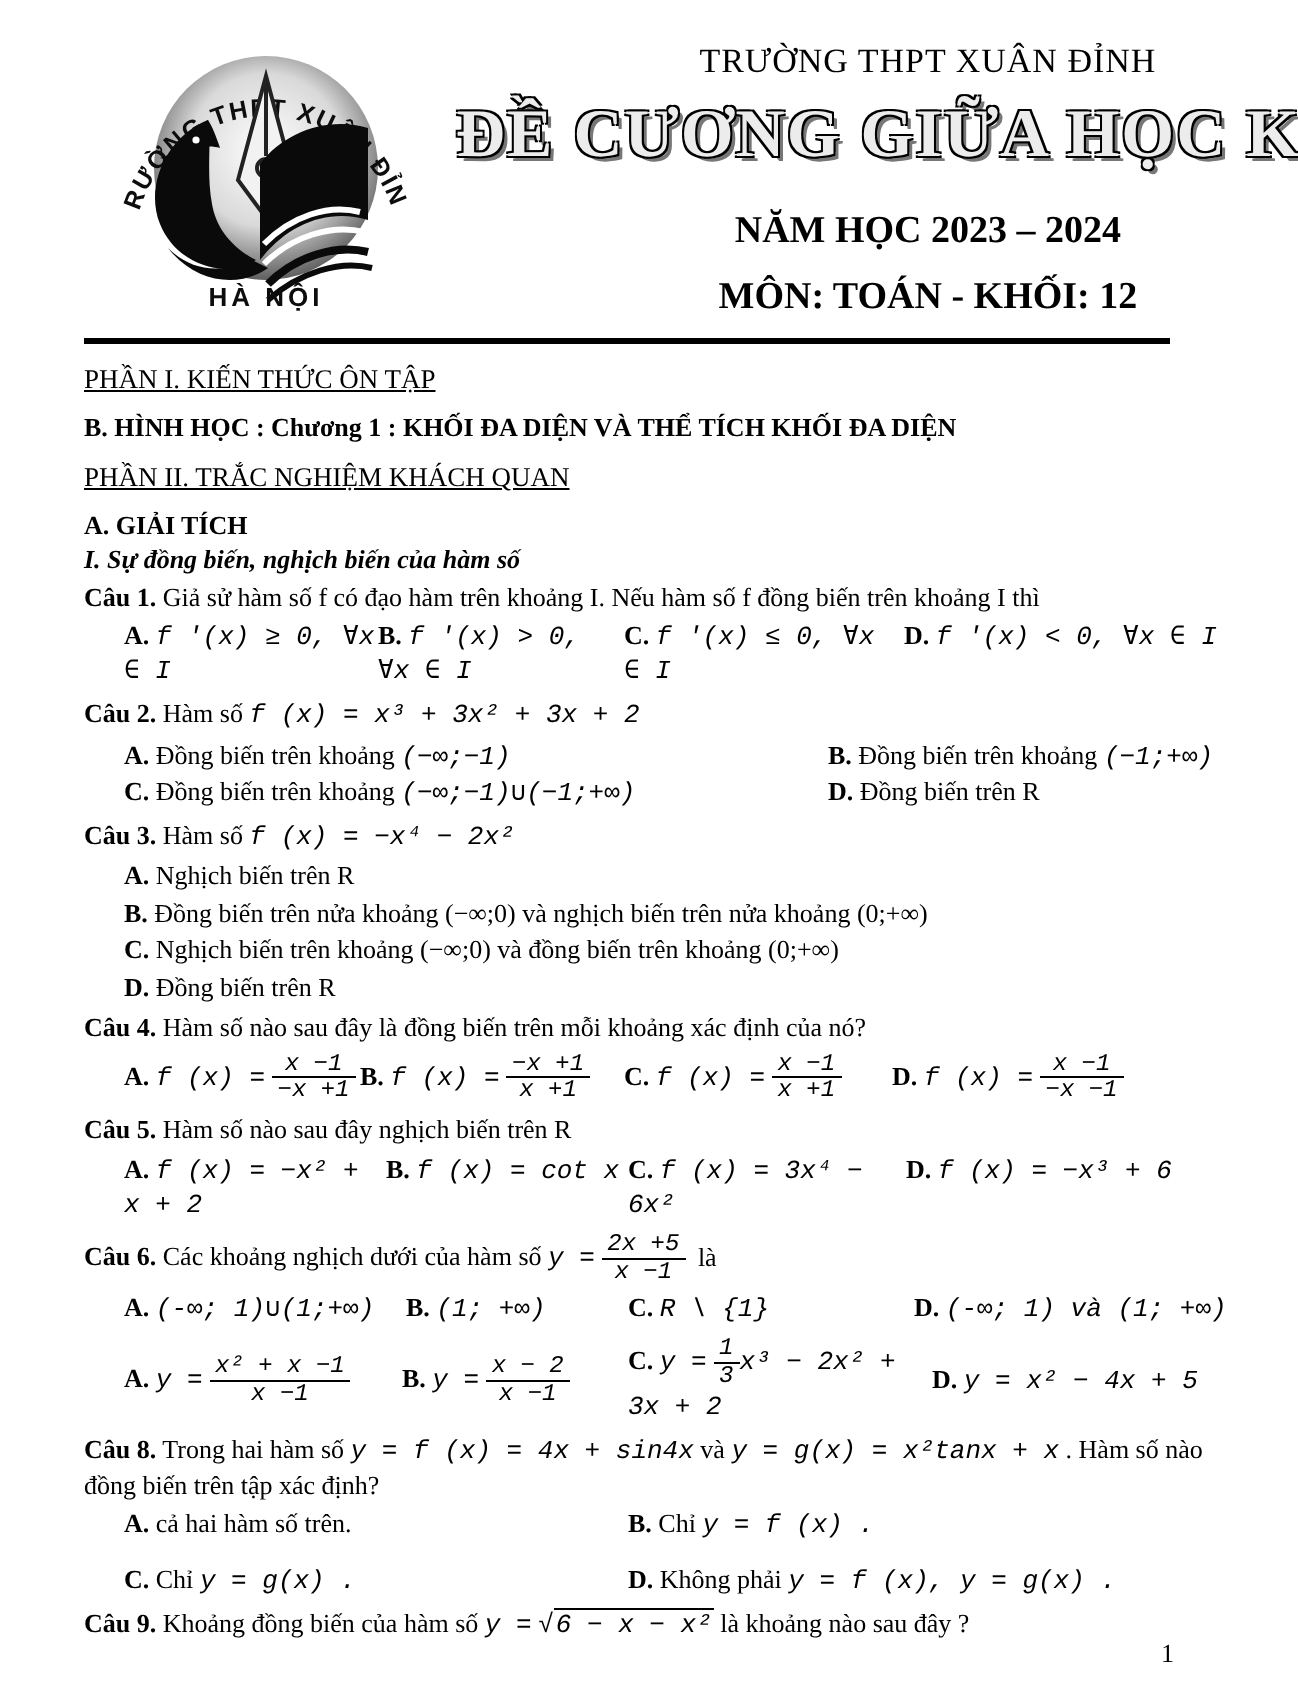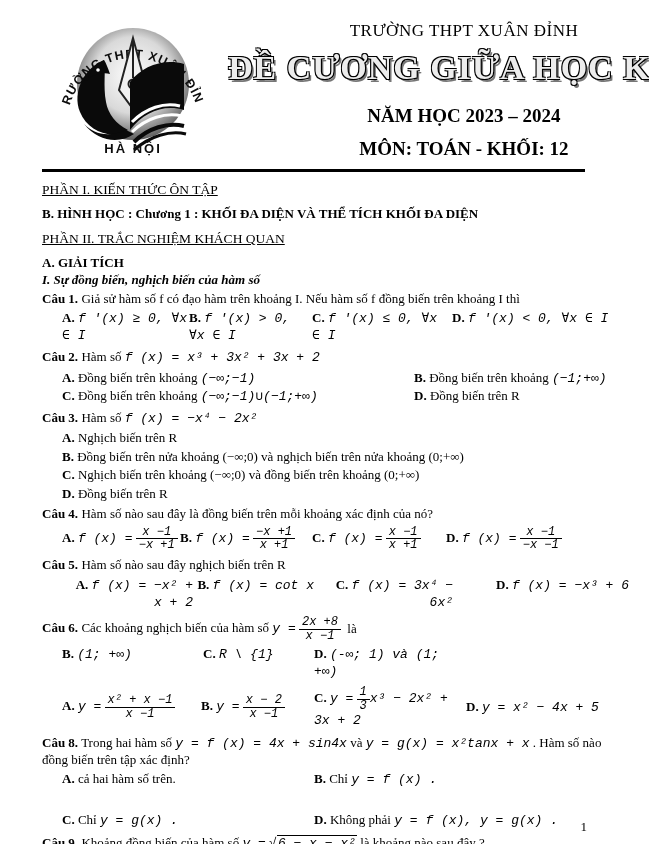--- a/index.html
+++ b/index.html
@@ -35,24 +35,24 @@
   
   .q{margin:0 0 4px;}
   .qline{margin:2px 0 2px;}
   .qlabel{font-weight:bold;}
   b.ok{font-weight:bold;}
   .m{font-family:Liberation Mono, monospace;font-style:italic;}
   .opts{display:grid;margin-left:20px;margin-top:3px;margin-bottom:5px;}
   .g4a{grid-template-columns:127px 123px 140px auto;}
   .g2 {grid-template-columns:352px auto;row-gap:1px;}
   .g4b{grid-template-columns:118px 132px 134px auto;align-items:center;}
-  .g4c{grid-template-columns:131px 121px 139px auto;text-align:right;}
+  .g4c{grid-template-columns:131px 121px 139px auto;}
   .g4d{grid-template-columns:141px 111px 143px auto;}
   .g4e{grid-template-columns:139px 113px 152px auto;align-items:center;}
-  .g2b{grid-template-columns:252px auto;row-gap:24px;}
+  .g2b{grid-template-columns:252px auto;row-gap:11px;}
   .optline{margin:2.5px 0;margin-left:20px;}
   
   .frac{display:inline-block;text-align:center;vertical-align:middle;line-height:1.08;font-size:12px;}
   .frac .fn{display:block;padding:0 3px;}
   .frac .fd{display:block;border-top:1px solid #000;padding:0 3px;}
   
   .sqrt{white-space:nowrap;}
   .rad{font-style:normal;}
   .sqb{border-top:1.2px solid #000;padding:0 1px;}
   .pagenum{position:absolute;bottom:9px;right:62px;font-size:13px;}
@@ -159,22 +159,23 @@
     <p class="qline"><b class="qlabel">Câu 5.</b> <span>Hàm số nào sau đây nghịch biến trên R</span></p>
     <div class="opts g4c">
       <span><b class="ok">A.</b> <span class="m">f (x) = −x² + x + 2</span></span>
       <span><b class="ok">B.</b> <span class="m">f (x) = cot x</span></span>
       <span><b class="ok">C.</b> <span class="m">f (x) = 3x⁴ − 6x²</span></span>
       <span><b class="ok">D.</b> <span class="m">f (x) = −x³ + 6</span></span>
     </div>
   </div>
 
   <div class="q">
-    <p class="qline"><b class="qlabel">Câu 6.</b> <span>Các khoảng nghịch biến của hàm số</span> <span class="m">y =</span> <span class="frac m"><span class="fn">2x +8</span><span class="fd">x −1</span></span> <span class="qtail">là</span></p>
+    <p class="qline"><b class="qlabel">Câu 6.</b> <span>Các khoảng nghịch dưới của hàm số</span> <span class="m">y =</span> <span class="frac m"><span class="fn">2x +5</span><span class="fd">x −1</span></span> <span class="qtail">là</span></p>
     <div class="opts g4d">
+      <span><b class="ok">A.</b> <span class="m">(-∞; 1)∪(1;+∞)</span></span>
       <span><b class="ok">B.</b> <span class="m">(1; +∞)</span></span>
       <span><b class="ok">C.</b> <span class="m">R \ {1}</span></span>
       <span><b class="ok">D.</b> <span class="m">(-∞; 1) và (1; +∞)</span></span>
     </div>
   </div>
 
   <div class="q">
     <div class="opts g4e">
       <span><b class="ok">A.</b> <span class="m">y =</span> <span class="frac m"><span class="fn">x² + x −1</span><span class="fd">x −1</span></span></span>
       <span><b class="ok">B.</b> <span class="m">y =</span> <span class="frac m"><span class="fn">x − 2</span><span class="fd">x −1</span></span></span>

